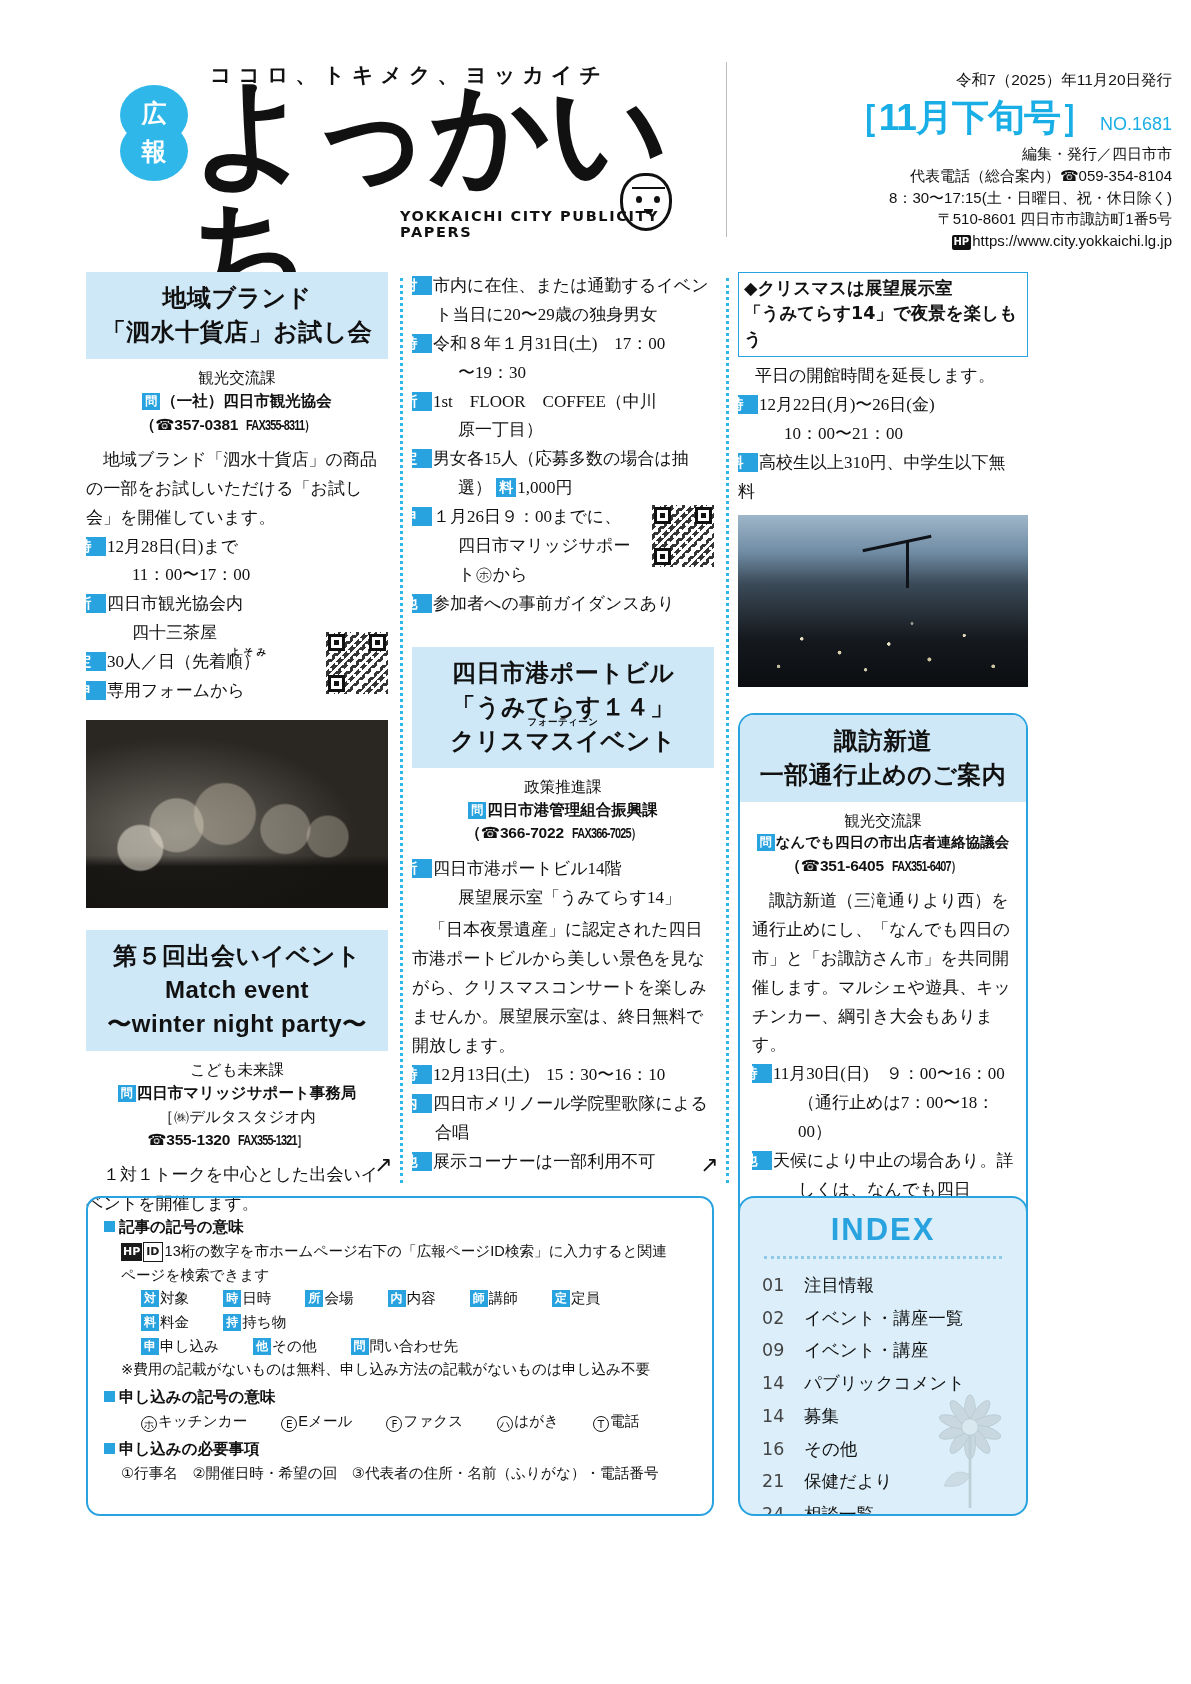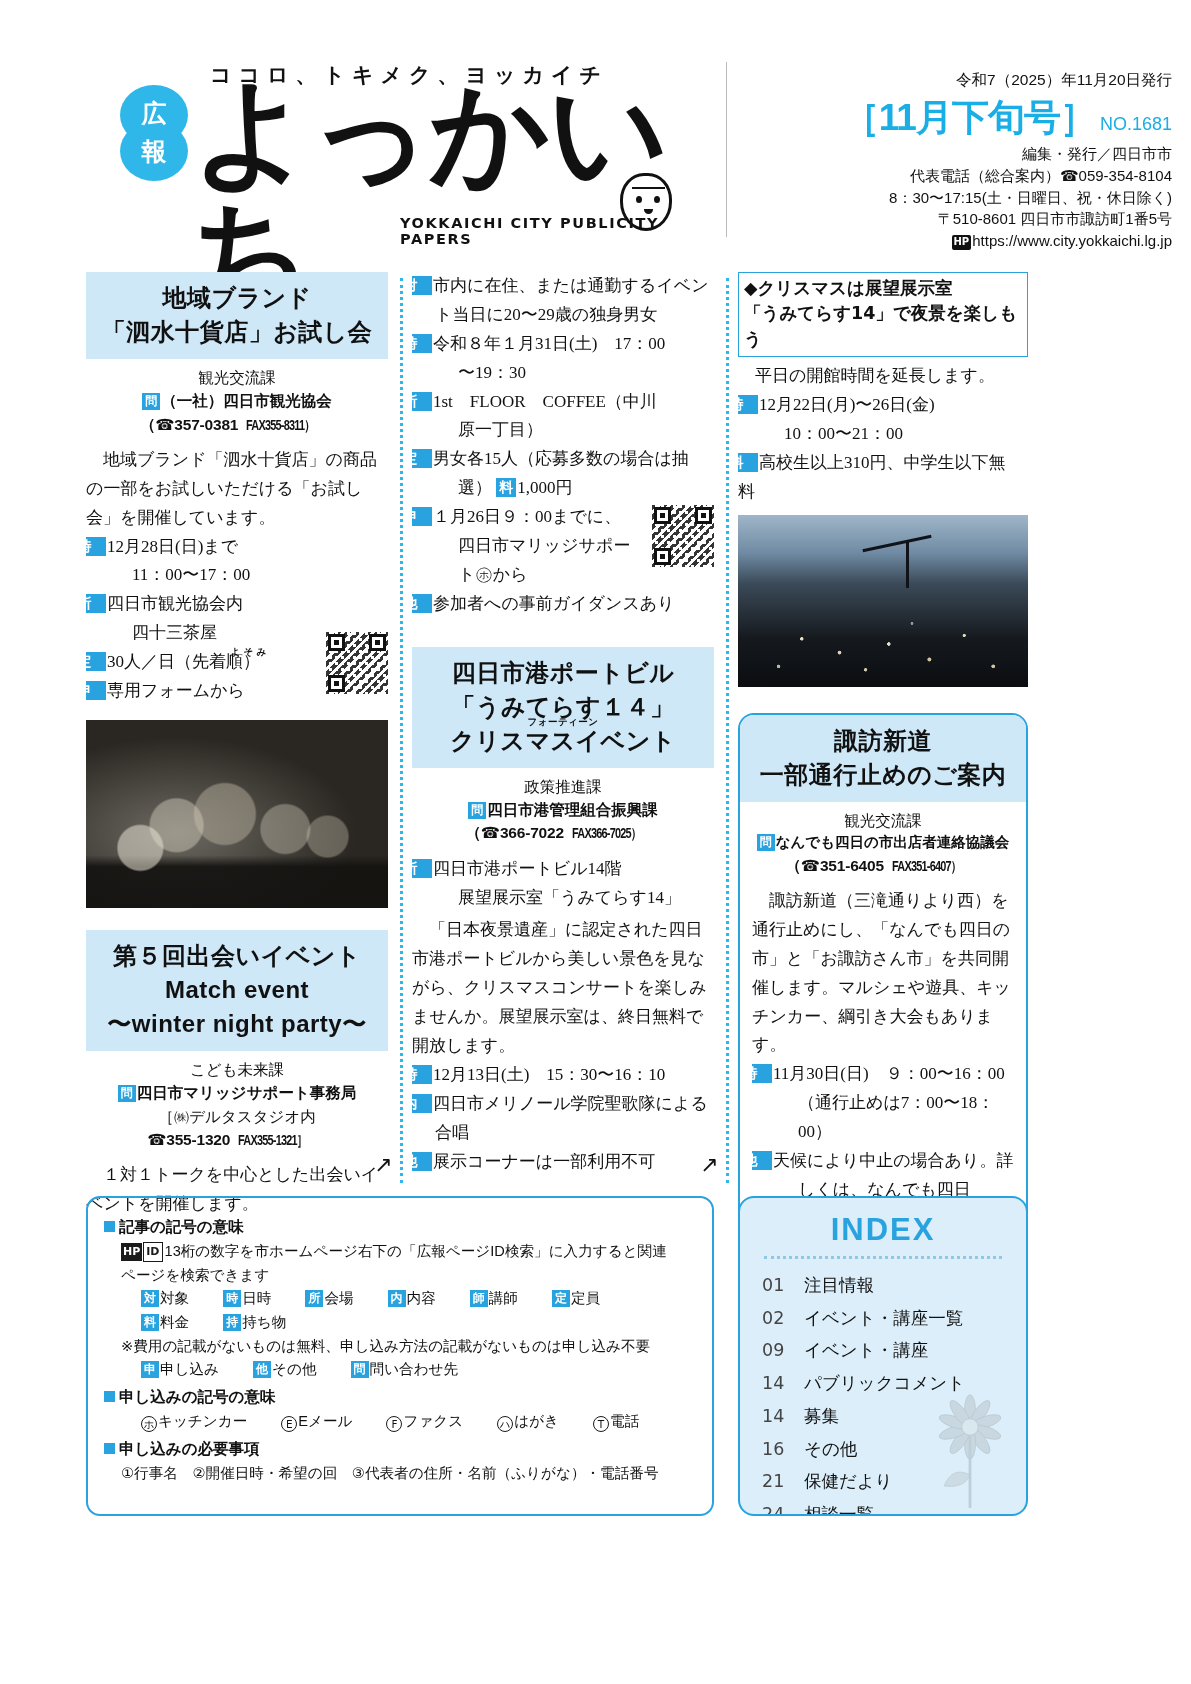--- a/index.html
+++ b/index.html
@@ -45,21 +45,21 @@
   }
   .mascot {
     position:absolute; left:500px; top:118px; width:52px; height:58px;
     border-radius:46% 46% 50% 50%; background:#fff; border:3px solid #111;
   }
   .mascot .eye { position:absolute; top:20px; width:6px;height:7px;border-radius:50%;background:#111;}
   .mascot .eye.l{left:13px;} .mascot .eye.r{left:31px;}
   .mascot .mouth{position:absolute;top:33px;left:21px;width:9px;height:5px;border-radius:0 0 9px 9px;background:#111;}
   .mascot .hair{position:absolute;top:4px;left:9px;width:33px;height:9px;border-bottom:2px solid #111;}
   .romaji {
-    position:absolute; left:280px; top:160px;
+    position:absolute; left:280px; top:153px;
     font-size:14.5px; font-weight:bold; letter-spacing:1.6px; color:#111;
     font-family:"DejaVu Sans", sans-serif;
   }
   .mast-rule { position:absolute; left:726px; top:62px; width:1px; height:175px; background:#bbb; }
   .mast-right { position:absolute; left:752px; top:70px; width:420px; text-align:right; }
   .mast-right .issue-date { font-size:15.5px; color:#111; letter-spacing:0; }
   .mast-right .issue-no { margin-top:2px; white-space:nowrap; }
   .mast-right .issue-no .big { font-size:37px; font-weight:bold; color:#19aee5; letter-spacing:-1px; }
   .mast-right .issue-no .no { font-size:18px; color:#19aee5; margin-left:4px; }
   .mast-right .ln { font-size:15px; line-height:1.45; color:#111; }
@@ -472,24 +472,24 @@
   <div class="legend">
     <div class="hdr"><span class="sq"></span><span>記事の記号の意味</span></div>
     <div class="ind">
       <span class="hpid">HP</span><span class="idbox">ID</span><span>13桁の数字を市ホームページ右下の「広報ページID検索」に入力すると関連</span>
     </div>
     <div class="ind">ページを検索できます</div>
 
     <div class="ind symrow">
       <span class="item"><span class="sym sm">対</span><span>対象</span></span><span class="item"><span class="sym sm">時</span><span>日時</span></span><span class="item"><span class="sym sm">所</span><span>会場</span></span><span class="item"><span class="sym sm">内</span><span>内容</span></span><span class="item"><span class="sym sm">師</span><span>講師</span></span><span class="item"><span class="sym sm">定</span><span>定員</span></span><span class="item"><span class="sym sm">料</span><span>料金</span></span><span class="item"><span class="sym sm">持</span><span>持ち物</span></span>
     </div>
-    <div class="ind">※費用の記載がないものは無料、申し込み方法の記載がないものは申し込み不要</div>
     <div class="ind symrow">
       <span class="item"><span class="sym sm">申</span><span>申し込み</span></span><span class="item"><span class="sym sm">他</span><span>その他</span></span><span class="item"><span class="sym sm">問</span><span>問い合わせ先</span></span>
     </div>
+    <div class="ind">※費用の記載がないものは無料、申し込み方法の記載がないものは申し込み不要</div>
 
     <div class="hdr"><span class="sq"></span><span>申し込みの記号の意味</span></div>
     <div class="ind symrow">
       <span class="item"><span class="circ">ホ</span><span>キッチンカー</span></span><span class="item"><span class="circ">E</span><span>Eメール</span></span><span class="item"><span class="circ">F</span><span>ファクス</span></span><span class="item"><span class="circ">ハ</span><span>はがき</span></span><span class="item"><span class="circ">T</span><span>電話</span></span>
     </div>
 
     <div class="hdr"><span class="sq"></span><span>申し込みの必要事項</span></div>
     <div class="ind">①行事名　②開催日時・希望の回　③代表者の住所・名前（ふりがな）・電話番号</div>
   </div>
 

